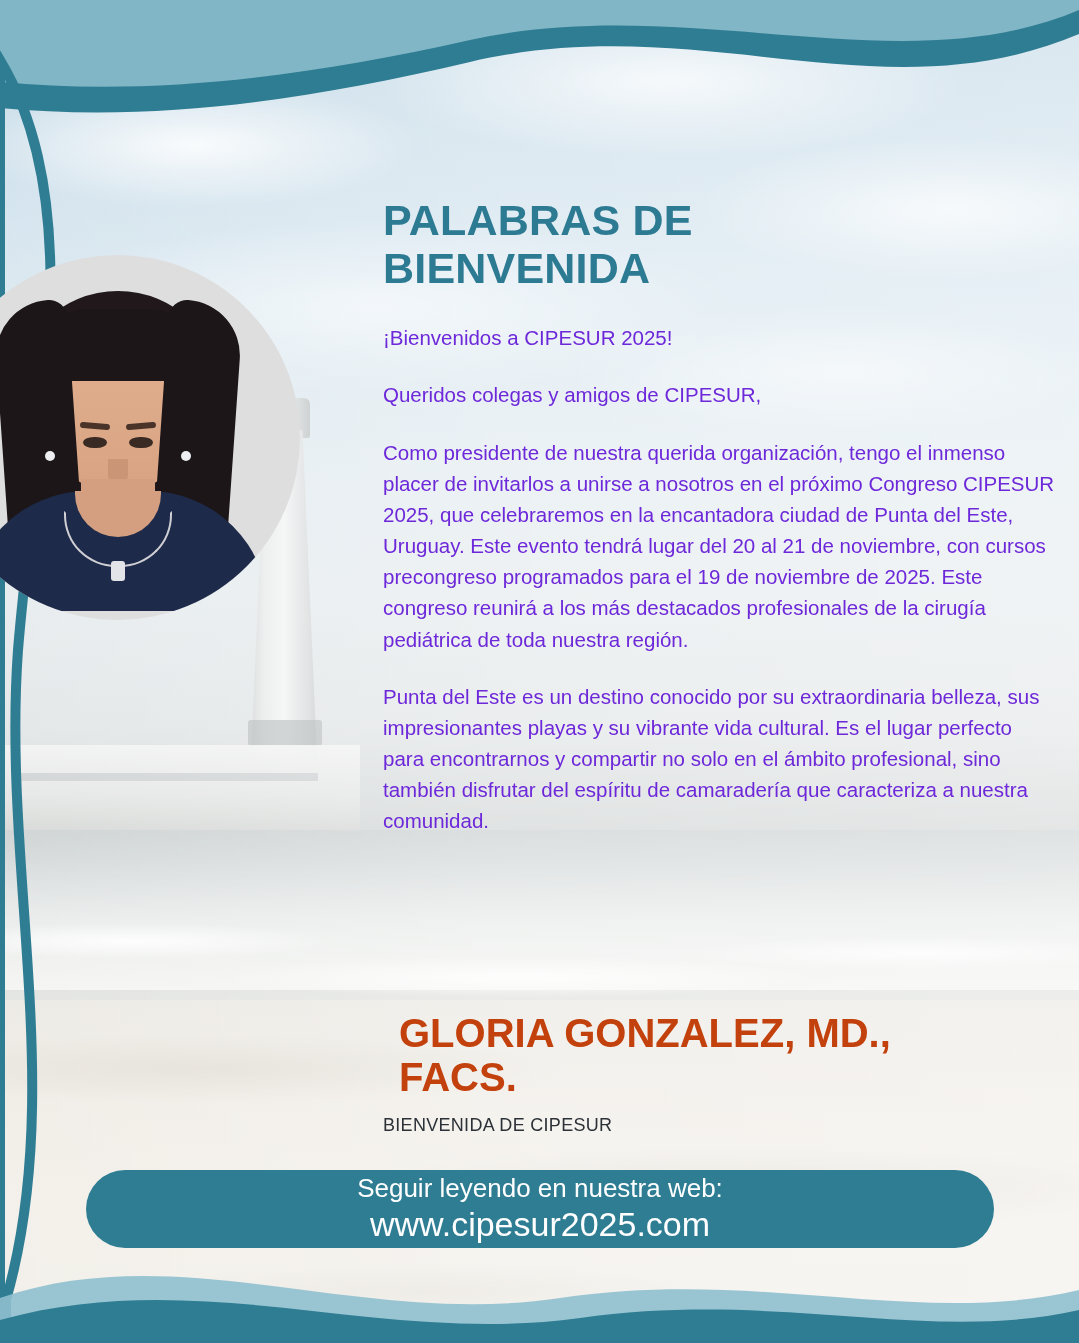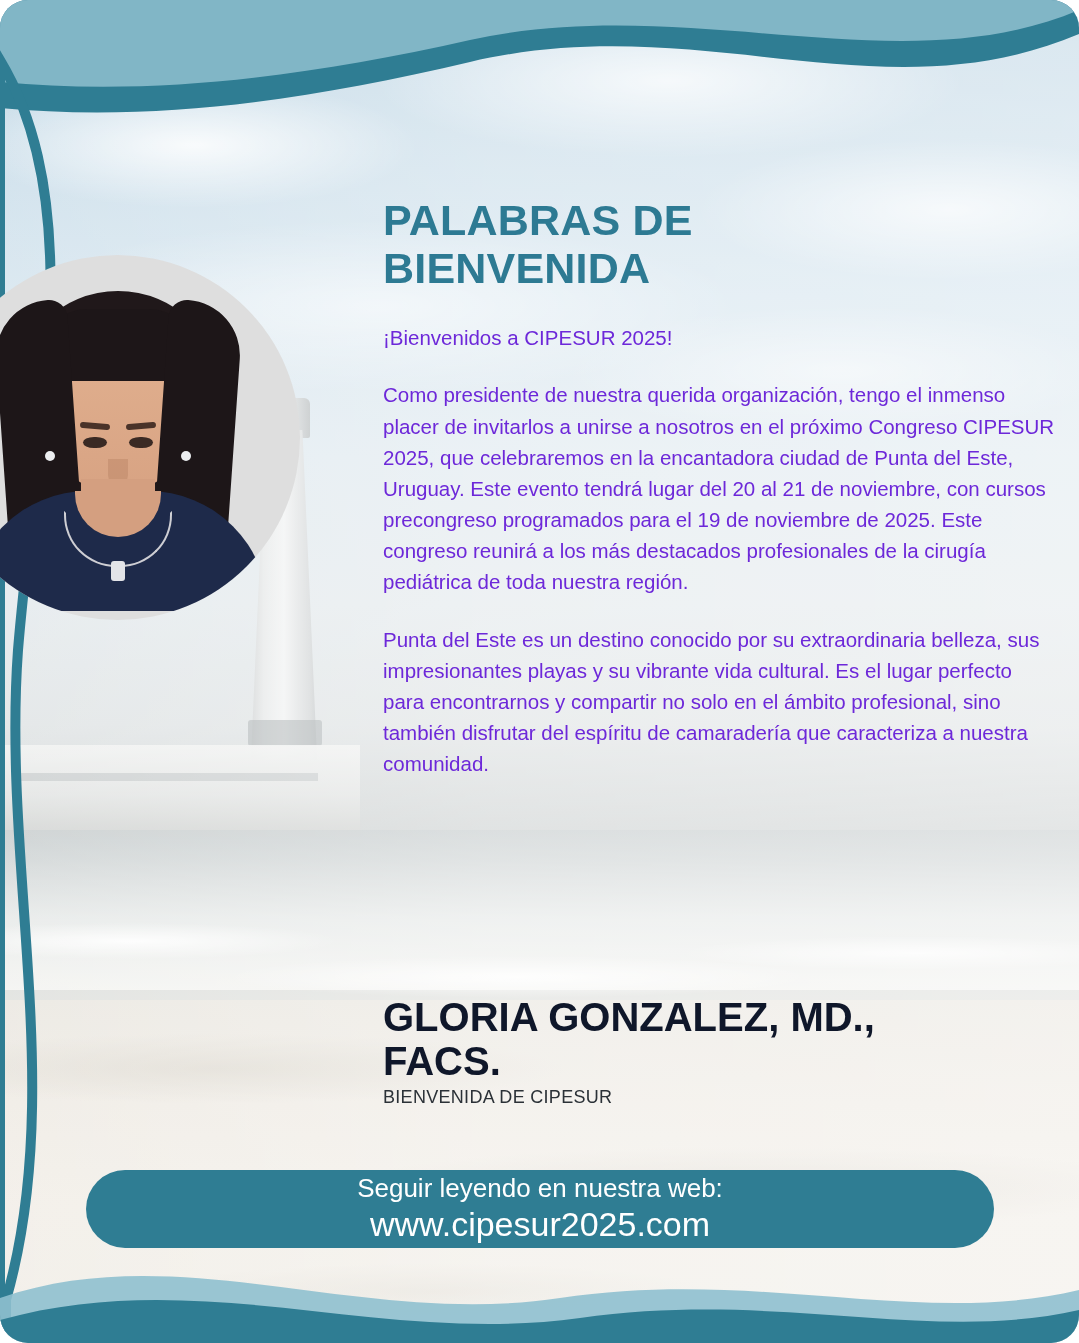--- a/index.html
+++ b/index.html
@@ -9,21 +9,20 @@
   }
   body {
     font-family: "Liberation Sans", sans-serif;
   }
   .poster {
     position: relative;
     width: 1079px;
     height: 1343px;
     overflow: hidden;
     background: #cfd9de;
-    border-radius: 28px;
   }
 
   
   .bg {
     position: absolute;
     inset: 0;
     background:
       linear-gradient(to bottom,
         #b9d2e2 0%,
         #c6dbe8 10%,
@@ -326,25 +325,25 @@
     margin: 0 0 26px 0;
   }
 
   .signature {
     position: absolute;
     left: 383px;
     top: 995px;
     width: 672px;
   }
   .sig-name {
-    color: #0f172a;
+    color: #c2410c;
     font-weight: bold;
     font-size: 40px;
     line-height: 1.1;
-    margin: 0;
+    margin: 16px;
     white-space: pre-line;
   }
   .sig-role {
     color: #2b3137;
     font-size: 18px;
     letter-spacing: .3px;
     margin: 4px 0 0 0;
   }
 
   .cta {
@@ -420,20 +419,21 @@
       <div class="collar"></div>
       <div class="necklace"></div>
       <div class="pendant"></div>
     </div>
   </div>
 
   <div class="content">
     <h1 class="title">PALABRAS DE
 BIENVENIDA</h1>
     <p class="para">¡Bienvenidos a CIPESUR 2025!</p>
+    <p class="para">Queridos colegas y amigos de CIPESUR,</p>
     <p class="para">Como presidente de nuestra querida organización, tengo el inmenso placer de invitarlos a unirse a nosotros en el próximo Congreso CIPESUR 2025, que celebraremos en la encantadora ciudad de Punta del Este, Uruguay. Este evento tendrá lugar del 20 al 21 de noviembre, con cursos precongreso programados para el 19 de noviembre de 2025. Este congreso reunirá a los más destacados profesionales de la cirugía pediátrica de toda nuestra región.</p>
     <p class="para">Punta del Este es un destino conocido por su extraordinaria belleza, sus impresionantes playas y su vibrante vida cultural. Es el lugar perfecto para encontrarnos y compartir no solo en el ámbito profesional, sino también disfrutar del espíritu de camaradería que caracteriza a nuestra comunidad.</p>
   </div>
 
   <div class="signature">
     <div class="sig-name">GLORIA GONZALEZ, MD.,
 FACS.</div>
     <div class="sig-role">BIENVENIDA DE CIPESUR</div>
   </div>
 

